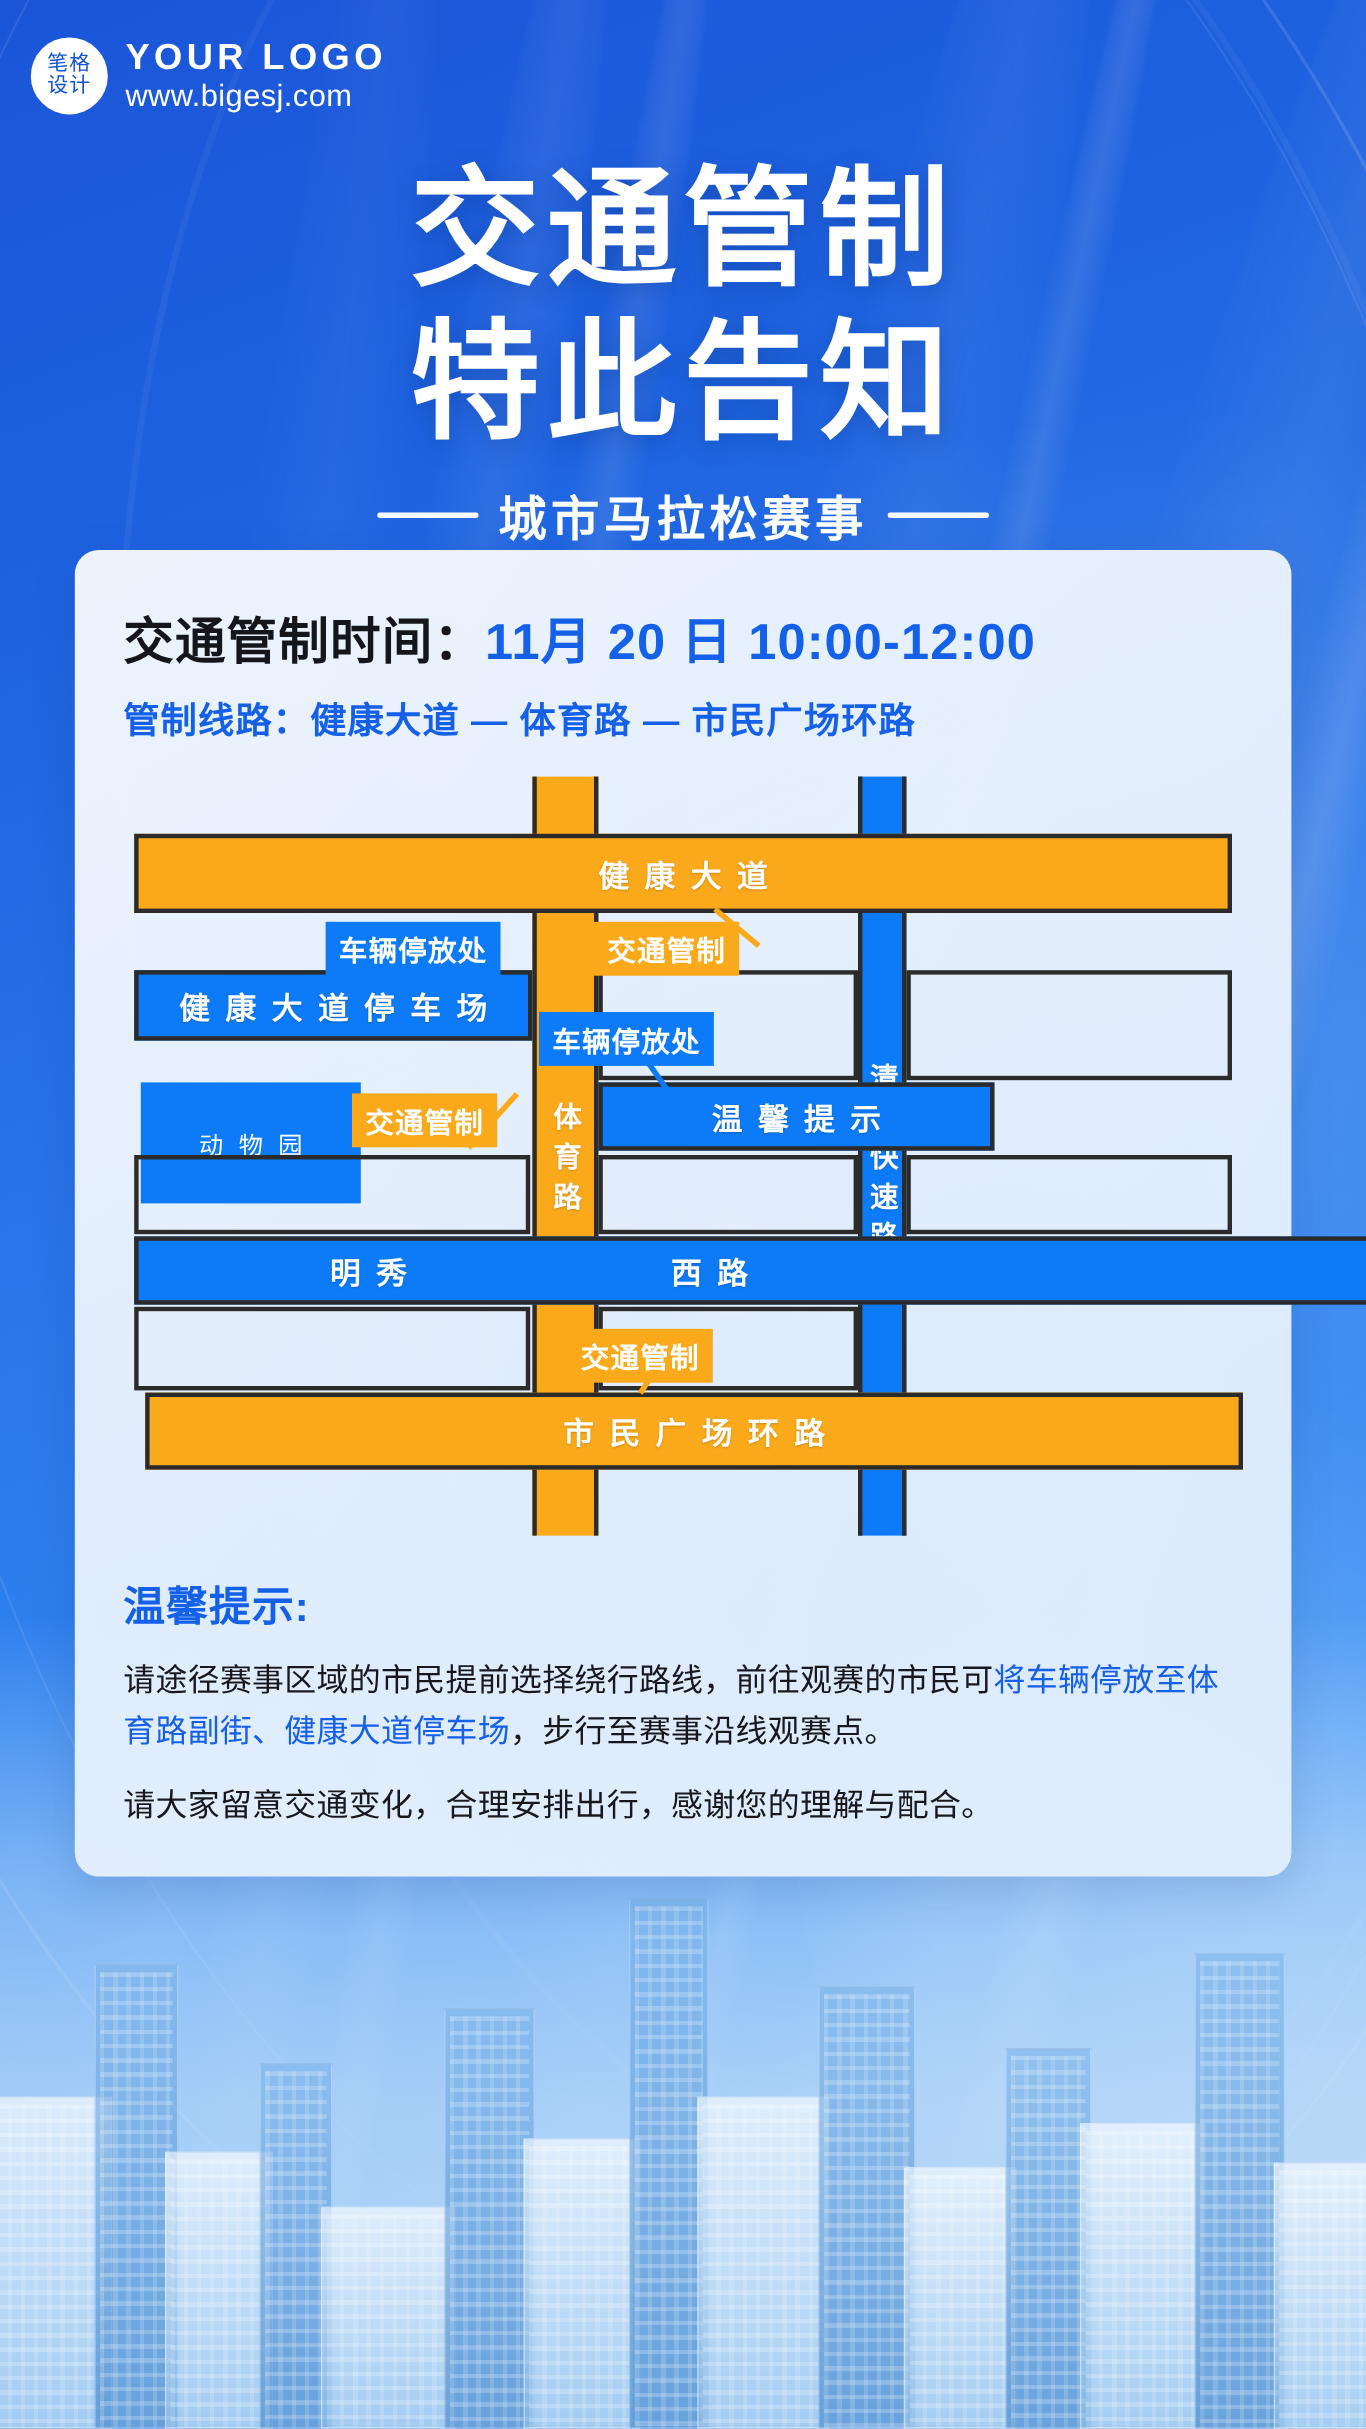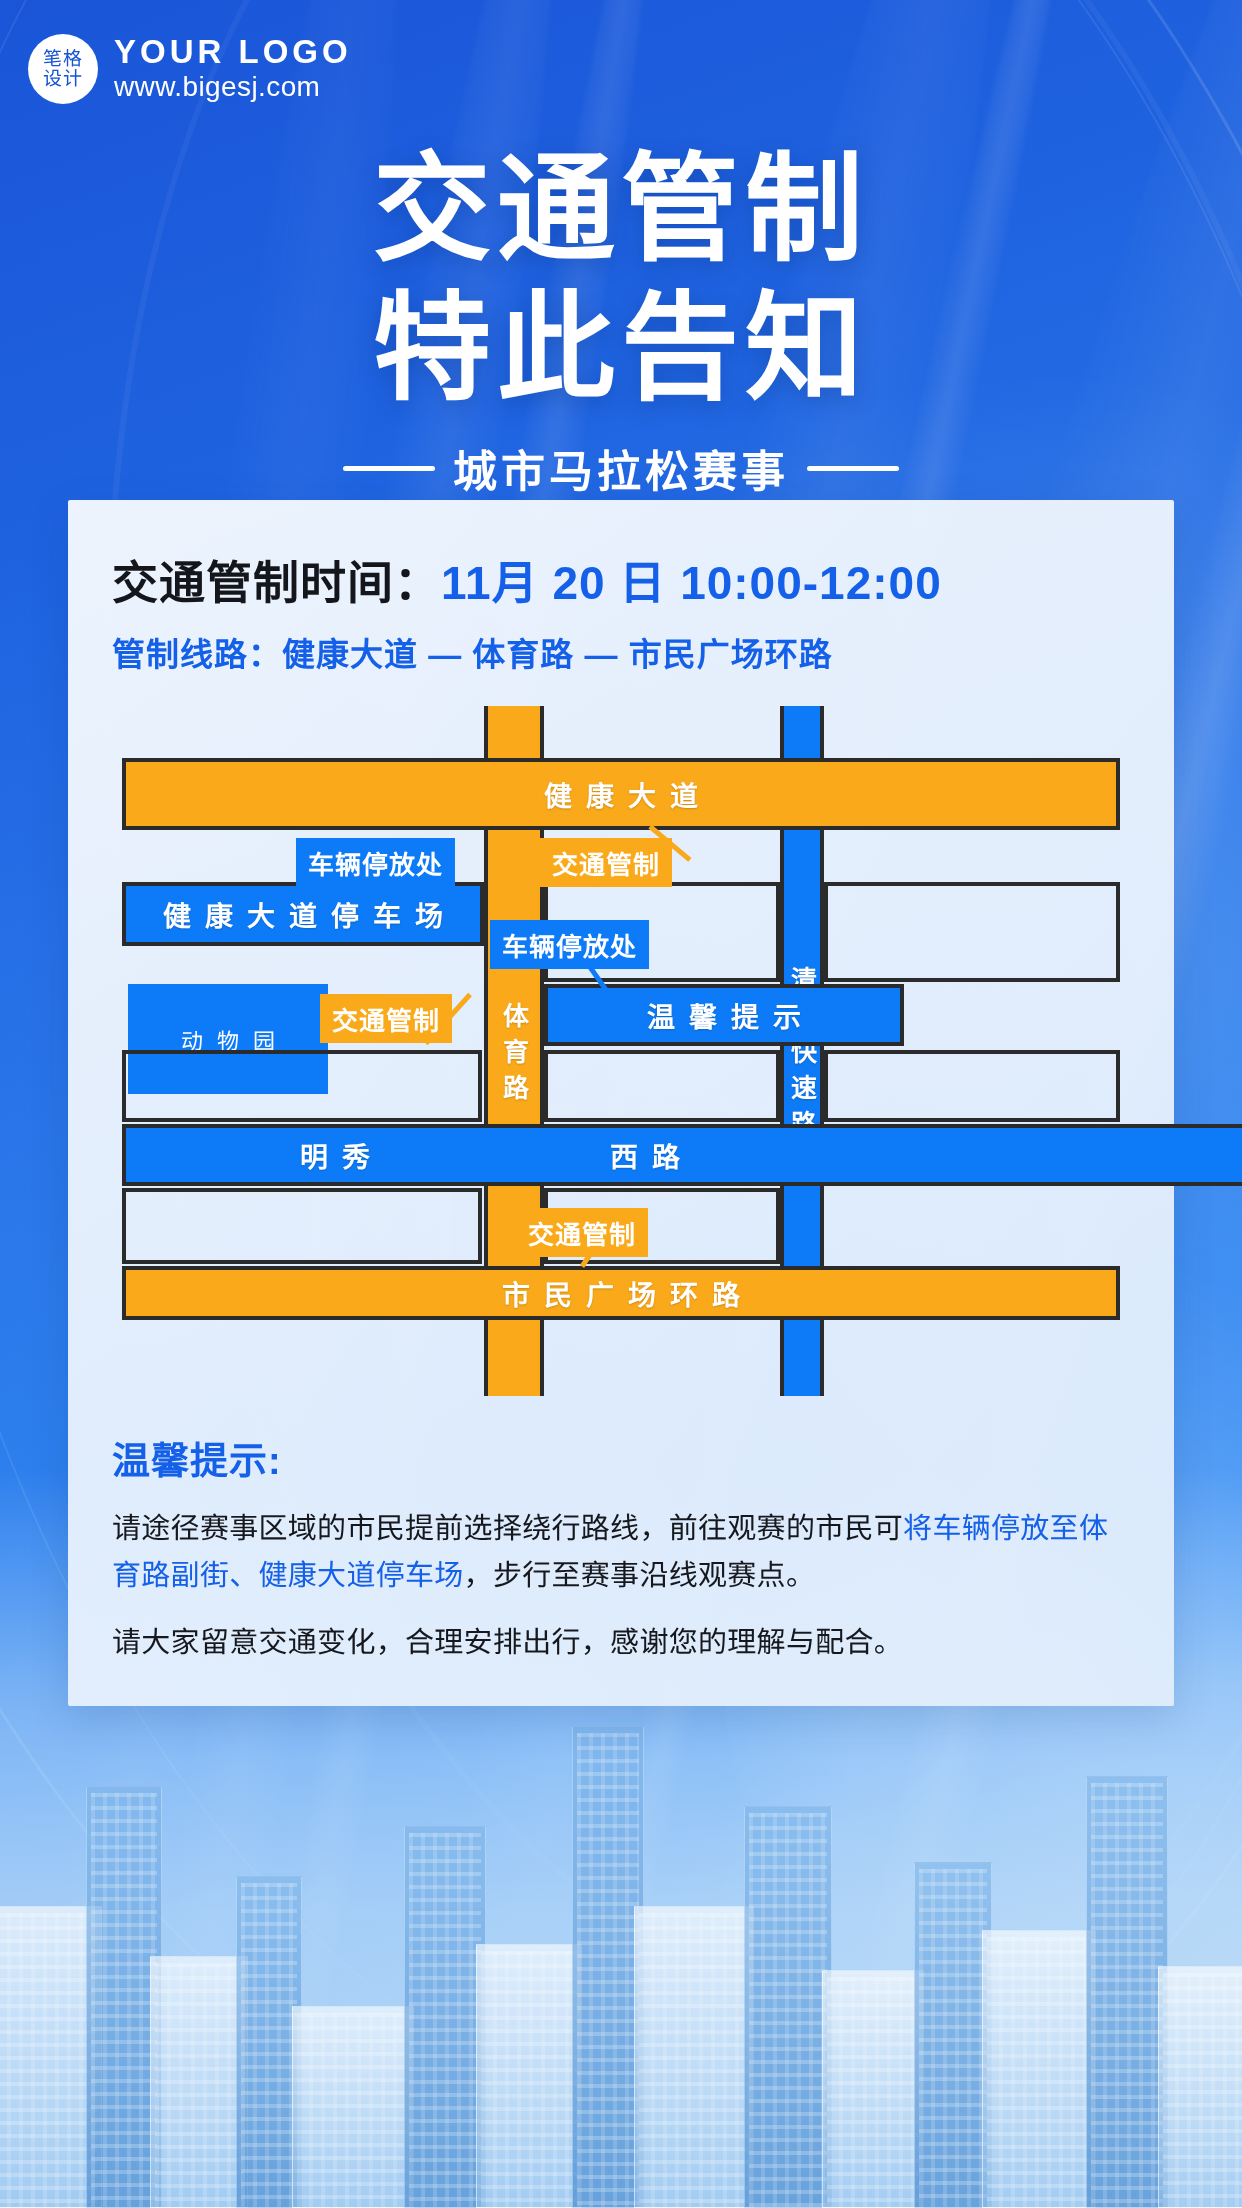--- a/index.html
+++ b/index.html
@@ -81,21 +81,21 @@
   .sub-row{
     margin-top:18px;display:flex;align-items:center;justify-content:center;gap:18px;color:#fff;
   }
   .sub-row .dash{display:block;width:92px;height:5px;background:#fff;border-radius:3px;}
   .sub-row .sub-txt{font-size:44px;font-weight:bold;letter-spacing:4px;}
 
   
   .card{
     position:absolute;left:68px;top:500px;width:1106px;
     background:linear-gradient(150deg,rgba(243,248,254,.97) 0%,rgba(233,242,253,.95) 55%,rgba(226,238,252,.93) 100%);
-    border-radius:2px;padding:46px 44px 40px 44px;box-sizing:border-box;
+    border-radius:22px;padding:46px 44px 40px 44px;box-sizing:border-box;
     box-shadow:0 12px 40px rgba(10,50,120,.16);z-index:7;
   }
   .card-line1{font-size:46px;font-weight:bold;color:#14161c;letter-spacing:1px;white-space:nowrap;}
   .card-line1 .val{color:#1560e8;}
   .card-line2{margin-top:16px;font-size:33px;font-weight:bold;color:#1560e8;letter-spacing:1px;}
 
   
   .wm{
     position:absolute;left:50%;top:1060px;transform:translateX(-50%);
     display:flex;align-items:center;gap:18px;opacity:.17;z-index:7;pointer-events:none;
@@ -231,21 +231,21 @@
 
       <div class="road blue" style="left:432px;top:278px;width:360px;height:62px;">
         <span class="rl">温馨提示</span>
       </div>
 
       <div class="road blue" style="left:10px;top:418px;width:1157px;height:62px;">
         <span class="rl" style="position:absolute;left:160px;">明秀</span>
         <span class="rl" style="position:absolute;left:470px;">西路</span>
       </div>
 
-      <div class="road orange" style="left:10px;top:560px;width:998px;height:54px;">
+      <div class="road orange" style="left:20px;top:560px;width:998px;height:70px;">
         <span class="rl">市民广场环路</span>
       </div>
 
       <div class="block" style="left:432px;top:176px;width:236px;height:100px;"></div>
       <div class="block" style="left:432px;top:344px;width:236px;height:72px;"></div>
       <div class="block" style="left:10px;top:344px;width:360px;height:72px;"></div>
       <div class="block" style="left:432px;top:482px;width:236px;height:76px;"></div>
       <div class="block" style="left:10px;top:482px;width:360px;height:76px;"></div>
       <div class="block" style="left:712px;top:344px;width:296px;height:72px;"></div>
       <div class="block" style="left:712px;top:176px;width:296px;height:100px;"></div>

